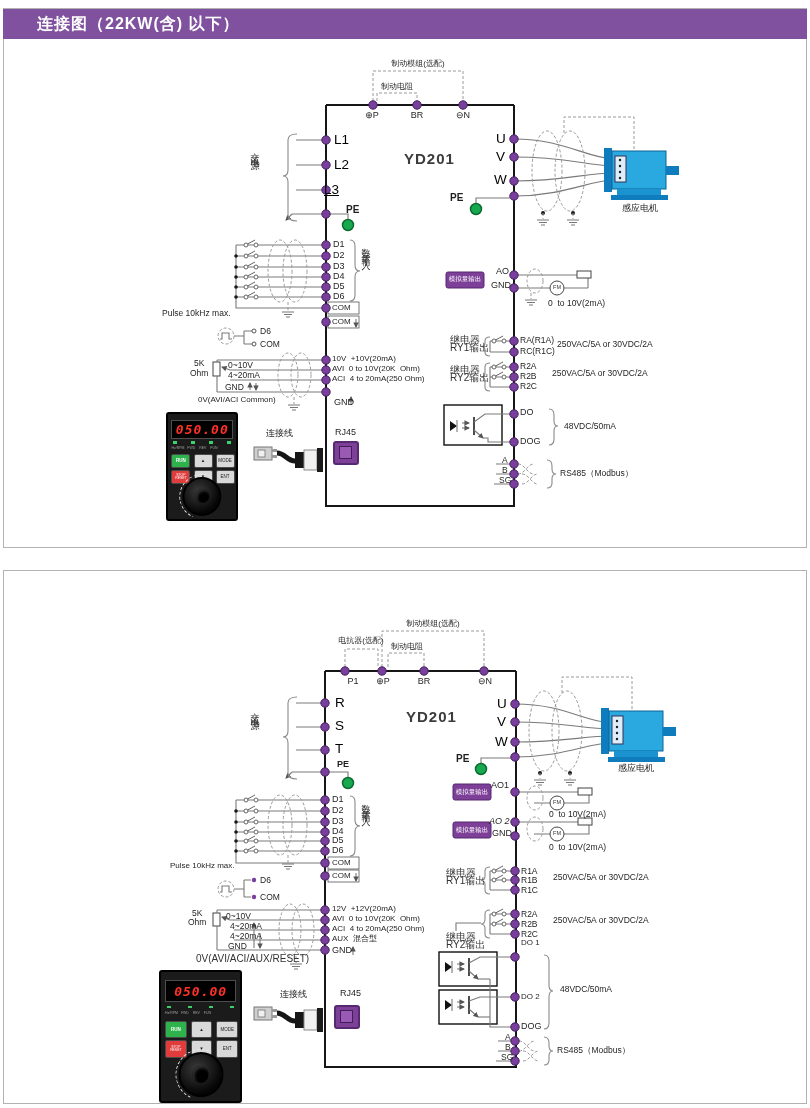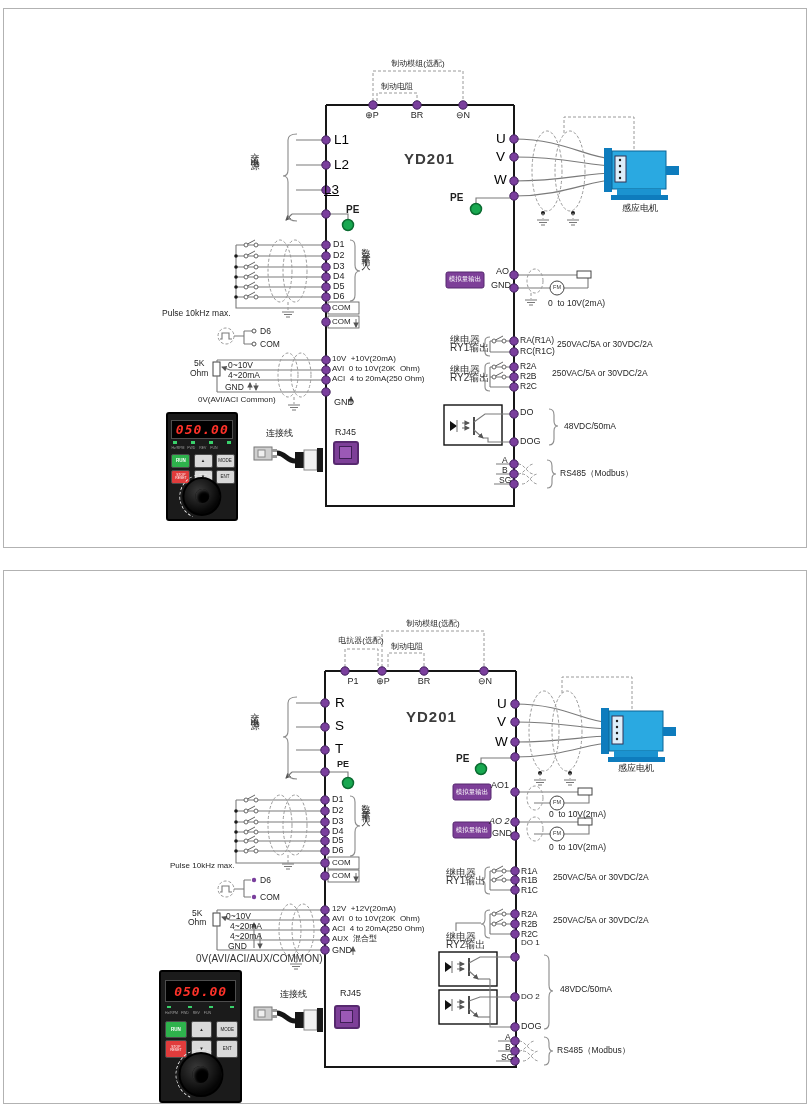--- a/index.html
+++ b/index.html
@@ -68,20 +68,23 @@
       </g>
     <marker id="ah" viewBox="0 0 6 6" refX="5" refY="3" markerWidth="5" markerHeight="5" orient="auto">
         <path d="M0,0L6,3L0,6Z" fill="#555"></path>
       </marker>
   </defs>
 </svg>
 
 <div class="page">
 
   <section class="panel" style="top:8px;height:538px;">
+    <div class="phead">
+      <span class="ptitle">连接图（22KW(含) 以下）</span>
+    </div>
     <div class="cv">
       <svg class="wires" width="800" height="536">
 
         <path class="blk" d="M322,96H510M322,96V497H510V96M322,497H510"></path>
 
         <path class="dash" d="M369,92V62H459V92"></path>
         <path class="dash" d="M373,92V84H413V92"></path>
 
         <path class="wire" d="M292,131H322M292,156H322M292,181H322M288,205H322M322,205H344V211"></path>
         <path class="wire" d="M288,205l-6,6" marker-end="url(#ah)"></path>
@@ -505,21 +508,21 @@
       <span class="lbl f8" style="left:328px;top:301px;">COM</span>
       <span class="lbl f8" style="left:166px;top:291px;">Pulse 10kHz max.</span>
       <span class="lbl" style="left:256px;top:305px;">D6</span>
       <span class="lbl" style="left:256px;top:322px;">COM</span>
       <span class="lbl" style="left:188px;top:338px;">5K</span>
       <span class="lbl" style="left:184px;top:347px;">Ohm</span>
       <span class="lbl" style="left:222px;top:341px;">0~10V</span>
       <span class="lbl" style="left:226px;top:351px;">4~20mA</span>
       <span class="lbl" style="left:226px;top:361px;">4~20mA</span>
       <span class="lbl" style="left:224px;top:371px;">GND</span>
-      <span class="lbl f7" style="left:192px;top:383px;">0V(AVI/ACI/AUX/COMMON)</span>
+      <span class="lbl f7" style="left:192px;top:383px;">0V(AVI/ACI/AUX/RESET)</span>
       <span class="lbl f8" style="left:328px;top:334px;">12V  +12V(20mA)</span>
       <span class="lbl f8" style="left:328px;top:344px;">AVI  0 to 10V(20K  Ohm)</span>
       <span class="lbl f8" style="left:328px;top:354px;">ACI  4 to 20mA(250 Ohm)</span>
       <span class="lbl f8" style="left:328px;top:364px;">AUX  混合型</span>
       <span class="lbl f9" style="left:328px;top:375px;">GND</span>
 
       <div class="kp" style="left:155px;top:399px;width:79px;height:129px;">
         <div class="disp">050.00</div>
         <div class="ledrow">
             <i></i>

